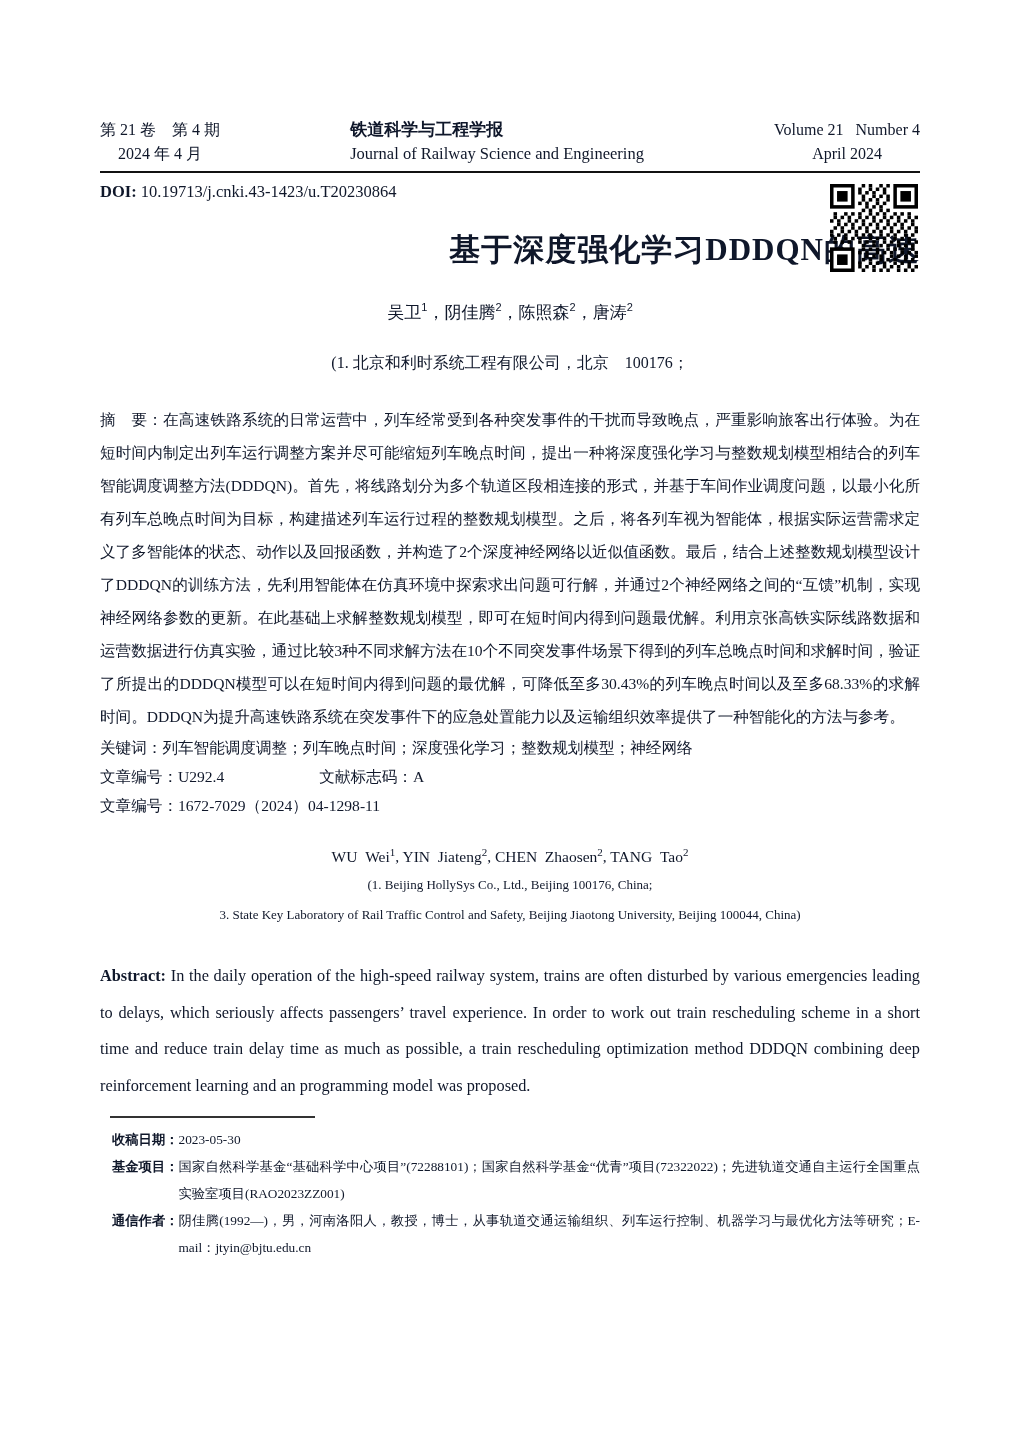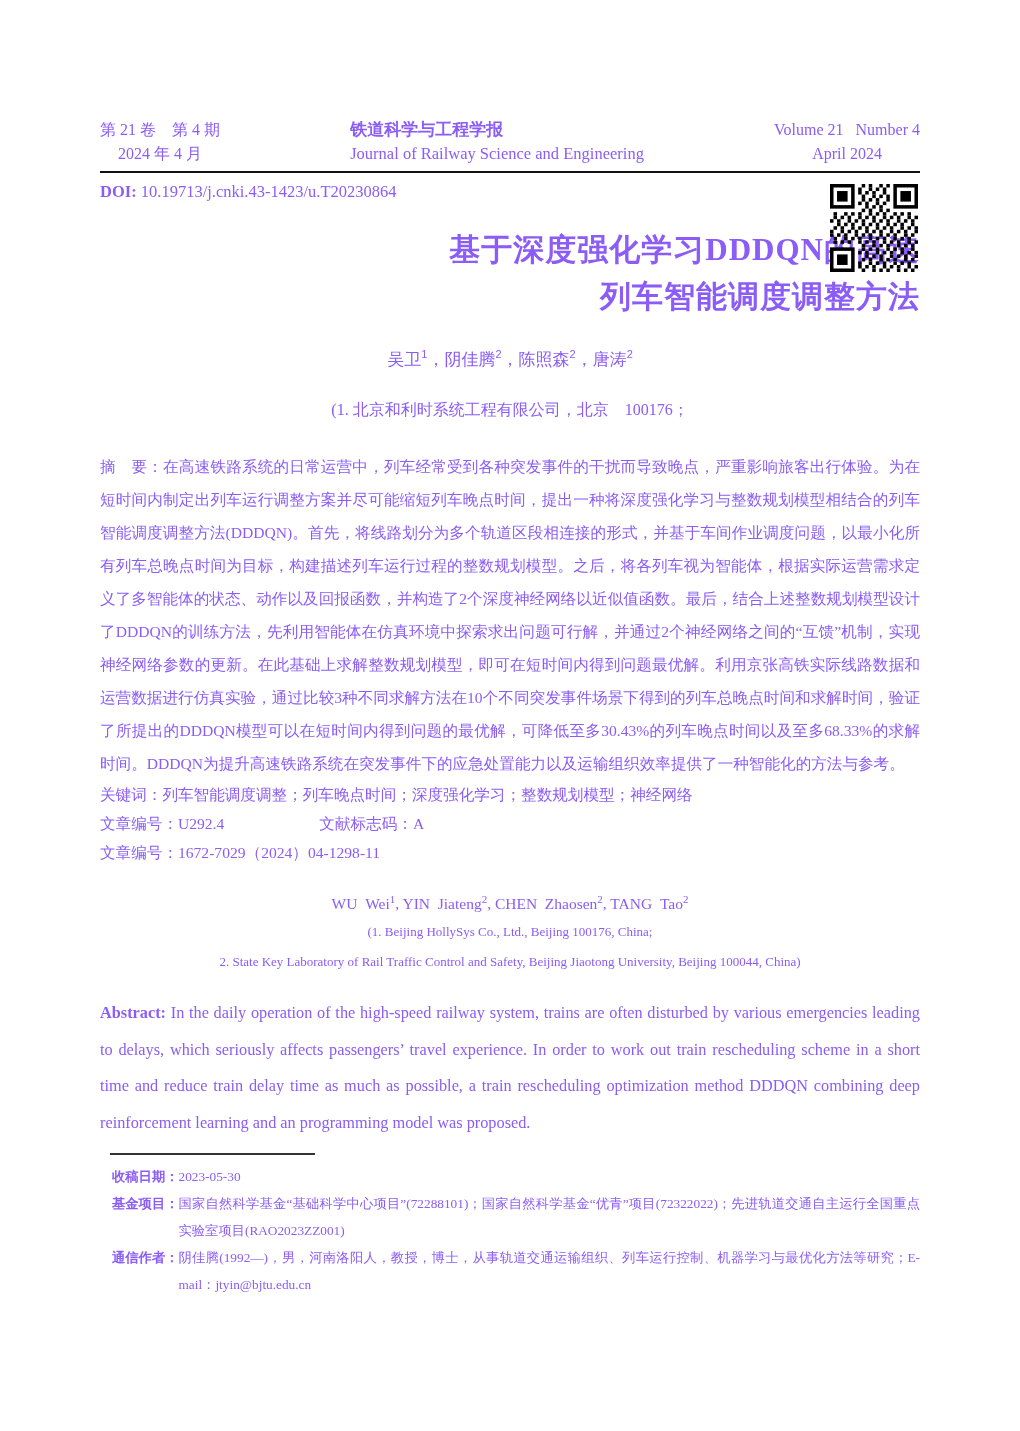--- a/index.html
+++ b/index.html
@@ -2,21 +2,21 @@
 <html><head>
 <meta charset="utf-8">
 <style>
   html,body { margin:0; padding:0; background:#ffffff; }
   .page {
     position:relative;
     width:1020px; height:1431px;
     box-sizing:border-box;
     padding:118px 100px 0 100px;
     background:#ffffff;
-    color:#8b5cf6;
+    color:#0f172a;
     font-family:"Liberation Serif", serif;
     overflow:hidden;
   }
   
   .jheader { display:flex; justify-content:space-between; align-items:flex-start; }
   .h-side { font-size:16px; line-height:24px; text-align:center; }
   .h-center { line-height:24px; }
   .h-center .cn { font-size:17px; font-weight:bold; font-family:"Liberation Sans", sans-serif; }
   .h-center .en { font-size:16.5px; }
   .header-rule { border-bottom:2px solid #111; margin-top:5px; }
@@ -31,21 +31,21 @@
   .affil-cn { margin-top:22px; text-align:center; font-size:16px; line-height:33px; }
   
   .abstract-cn { margin-top:24px; font-size:15.6px; line-height:33px; text-align:justify; }
   .hei-label { font-weight:normal; font-family:"Liberation Sans", sans-serif; }
   .meta-row { font-size:15.6px; line-height:29px; }
   .meta-gap { display:inline-block; width:95px; }
   
   .title-en { margin-top:32px; text-align:center; font-size:20px; font-weight:bold; line-height:30px; }
   .authors-en { margin-top:26px; text-align:center; font-size:15.5px; }
   .affil-en { margin-top:4px; text-align:center; font-size:13px; line-height:30px; }
-  .abstract-en { margin-top:18px; font-size:16.3px; line-height:36.5px; text-align:justify; }
+  .abstract-en { margin-top:28px; font-size:16.3px; line-height:36.5px; text-align:justify; }
   .abstract-en .lbl { font-weight:bold; }
   
   .footer-rule { width:205px; border-top:2px solid #333; margin:12px 0 8px 10px; }
   .footnotes { padding-left:12px; font-size:13.3px; line-height:27px; }
   .fn { display:flex; }
   .fn-label { font-weight:bold; font-family:"Liberation Sans", sans-serif; white-space:nowrap; }
   .fn-text { flex:1; text-align:justify; }
 </style>
 </head>
 <body>
@@ -265,21 +265,20 @@
         <rect x="72" y="0" width="28" height="28"></rect>
         <rect x="76" y="4" width="20" height="20" fill="#fff"></rect>
         <rect x="80" y="8" width="12" height="12"></rect>
         <rect x="0" y="72" width="28" height="28"></rect>
         <rect x="4" y="76" width="20" height="20" fill="#fff"></rect>
         <rect x="8" y="80" width="12" height="12"></rect>
       </svg></div>
 
   <div class="title-cn">
     <div>基于深度强化学习DDDQN的高速</div>
-    <div>列车智能调度调整方法</div>
   </div>
 
   <div class="authors-cn">
     <span><span>吴卫</span><sup>1</sup><span>，</span></span><span><span>阴佳腾</span><sup>2</sup><span>，</span></span><span><span>陈照森</span><sup>2</sup><span>，</span></span><span><span>唐涛</span><sup>2</sup><span></span></span>
   </div>
 
   <div class="affil-cn">
     <div>(1. 北京和利时系统工程有限公司，北京　100176；</div>
   </div>
 
@@ -299,21 +298,21 @@
     <span class="hei-label">文章编号：</span><span>1672-7029（2024）04-1298-11</span>
   </div>
 
 
   <div class="authors-en">
     <span><span>WU&nbsp;&nbsp;Wei</span><sup>1</sup><span>, </span></span><span><span>YIN&nbsp;&nbsp;Jiateng</span><sup>2</sup><span>, </span></span><span><span>CHEN&nbsp;&nbsp;Zhaosen</span><sup>2</sup><span>, </span></span><span><span>TANG&nbsp;&nbsp;Tao</span><sup>2</sup><span></span></span>
   </div>
 
   <div class="affil-en">
     <div>(1. Beijing HollySys Co., Ltd., Beijing 100176, China;</div>
-    <div>2. State Key Laboratory of Rail Traffic Control and Safety, Beijing Jiaotong University, Beijing 100044, China)</div>
+    <div>3. State Key Laboratory of Rail Traffic Control and Safety, Beijing Jiaotong University, Beijing 100044, China)</div>
   </div>
 
   <div class="abstract-en">
     <span class="lbl">Abstract:</span>
     <span>In the daily operation of the high-speed railway system, trains are often disturbed by various emergencies leading to delays, which seriously affects passengers’ travel experience. In order to work out train rescheduling scheme in a short time and reduce train delay time as much as possible, a train rescheduling optimization method DDDQN combining deep reinforcement learning and an programming model was proposed.</span>
   </div>
 
   <div class="footer-rule"></div>
   <div class="footnotes">
     <div class="fn">

